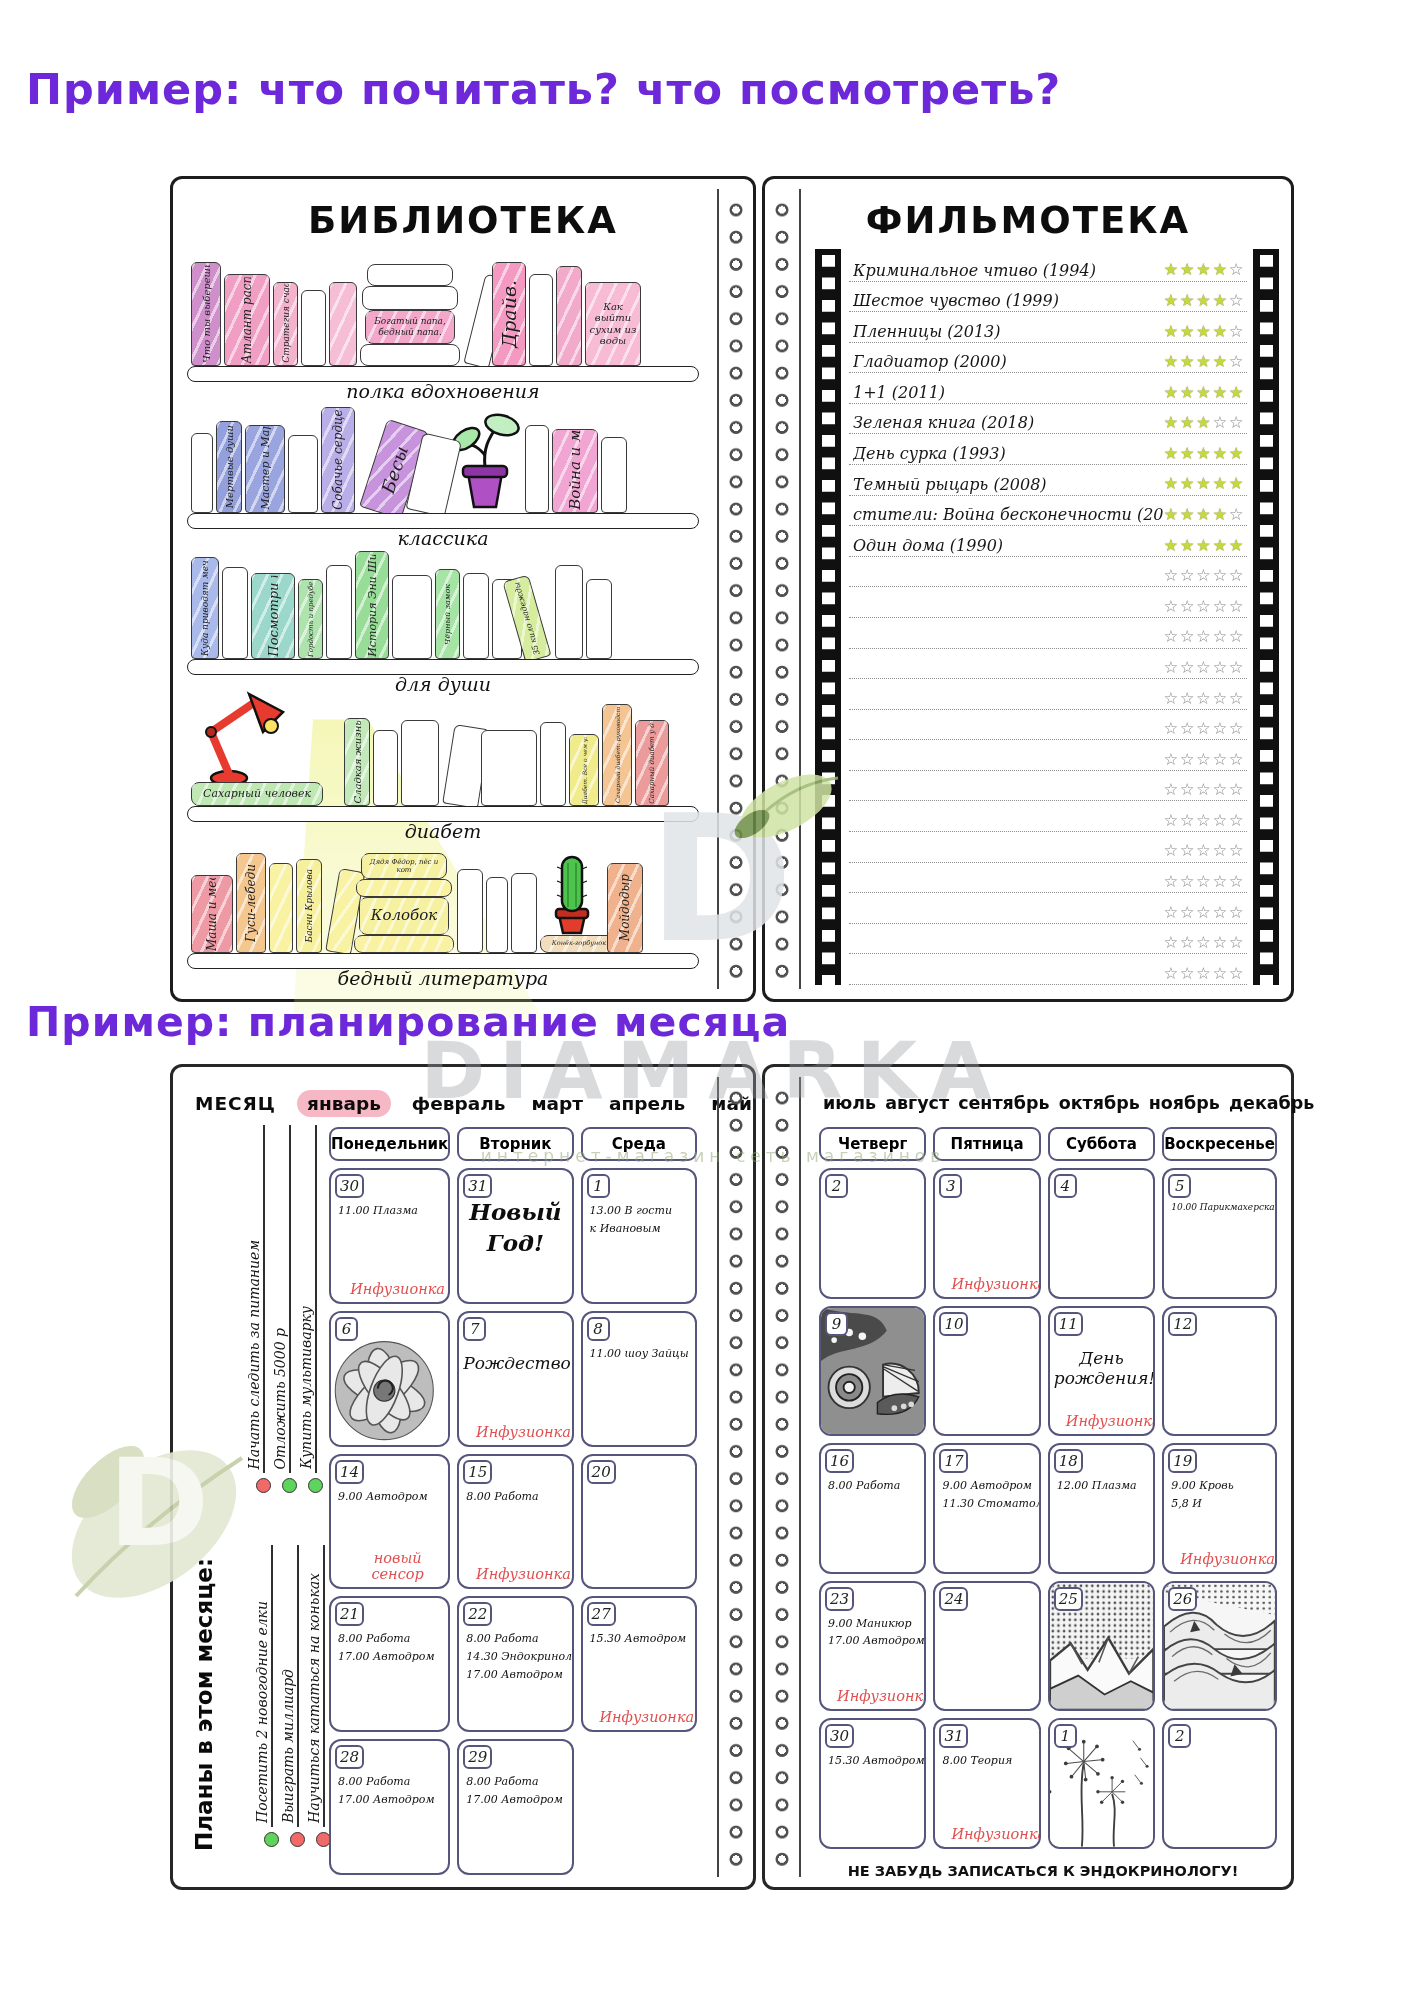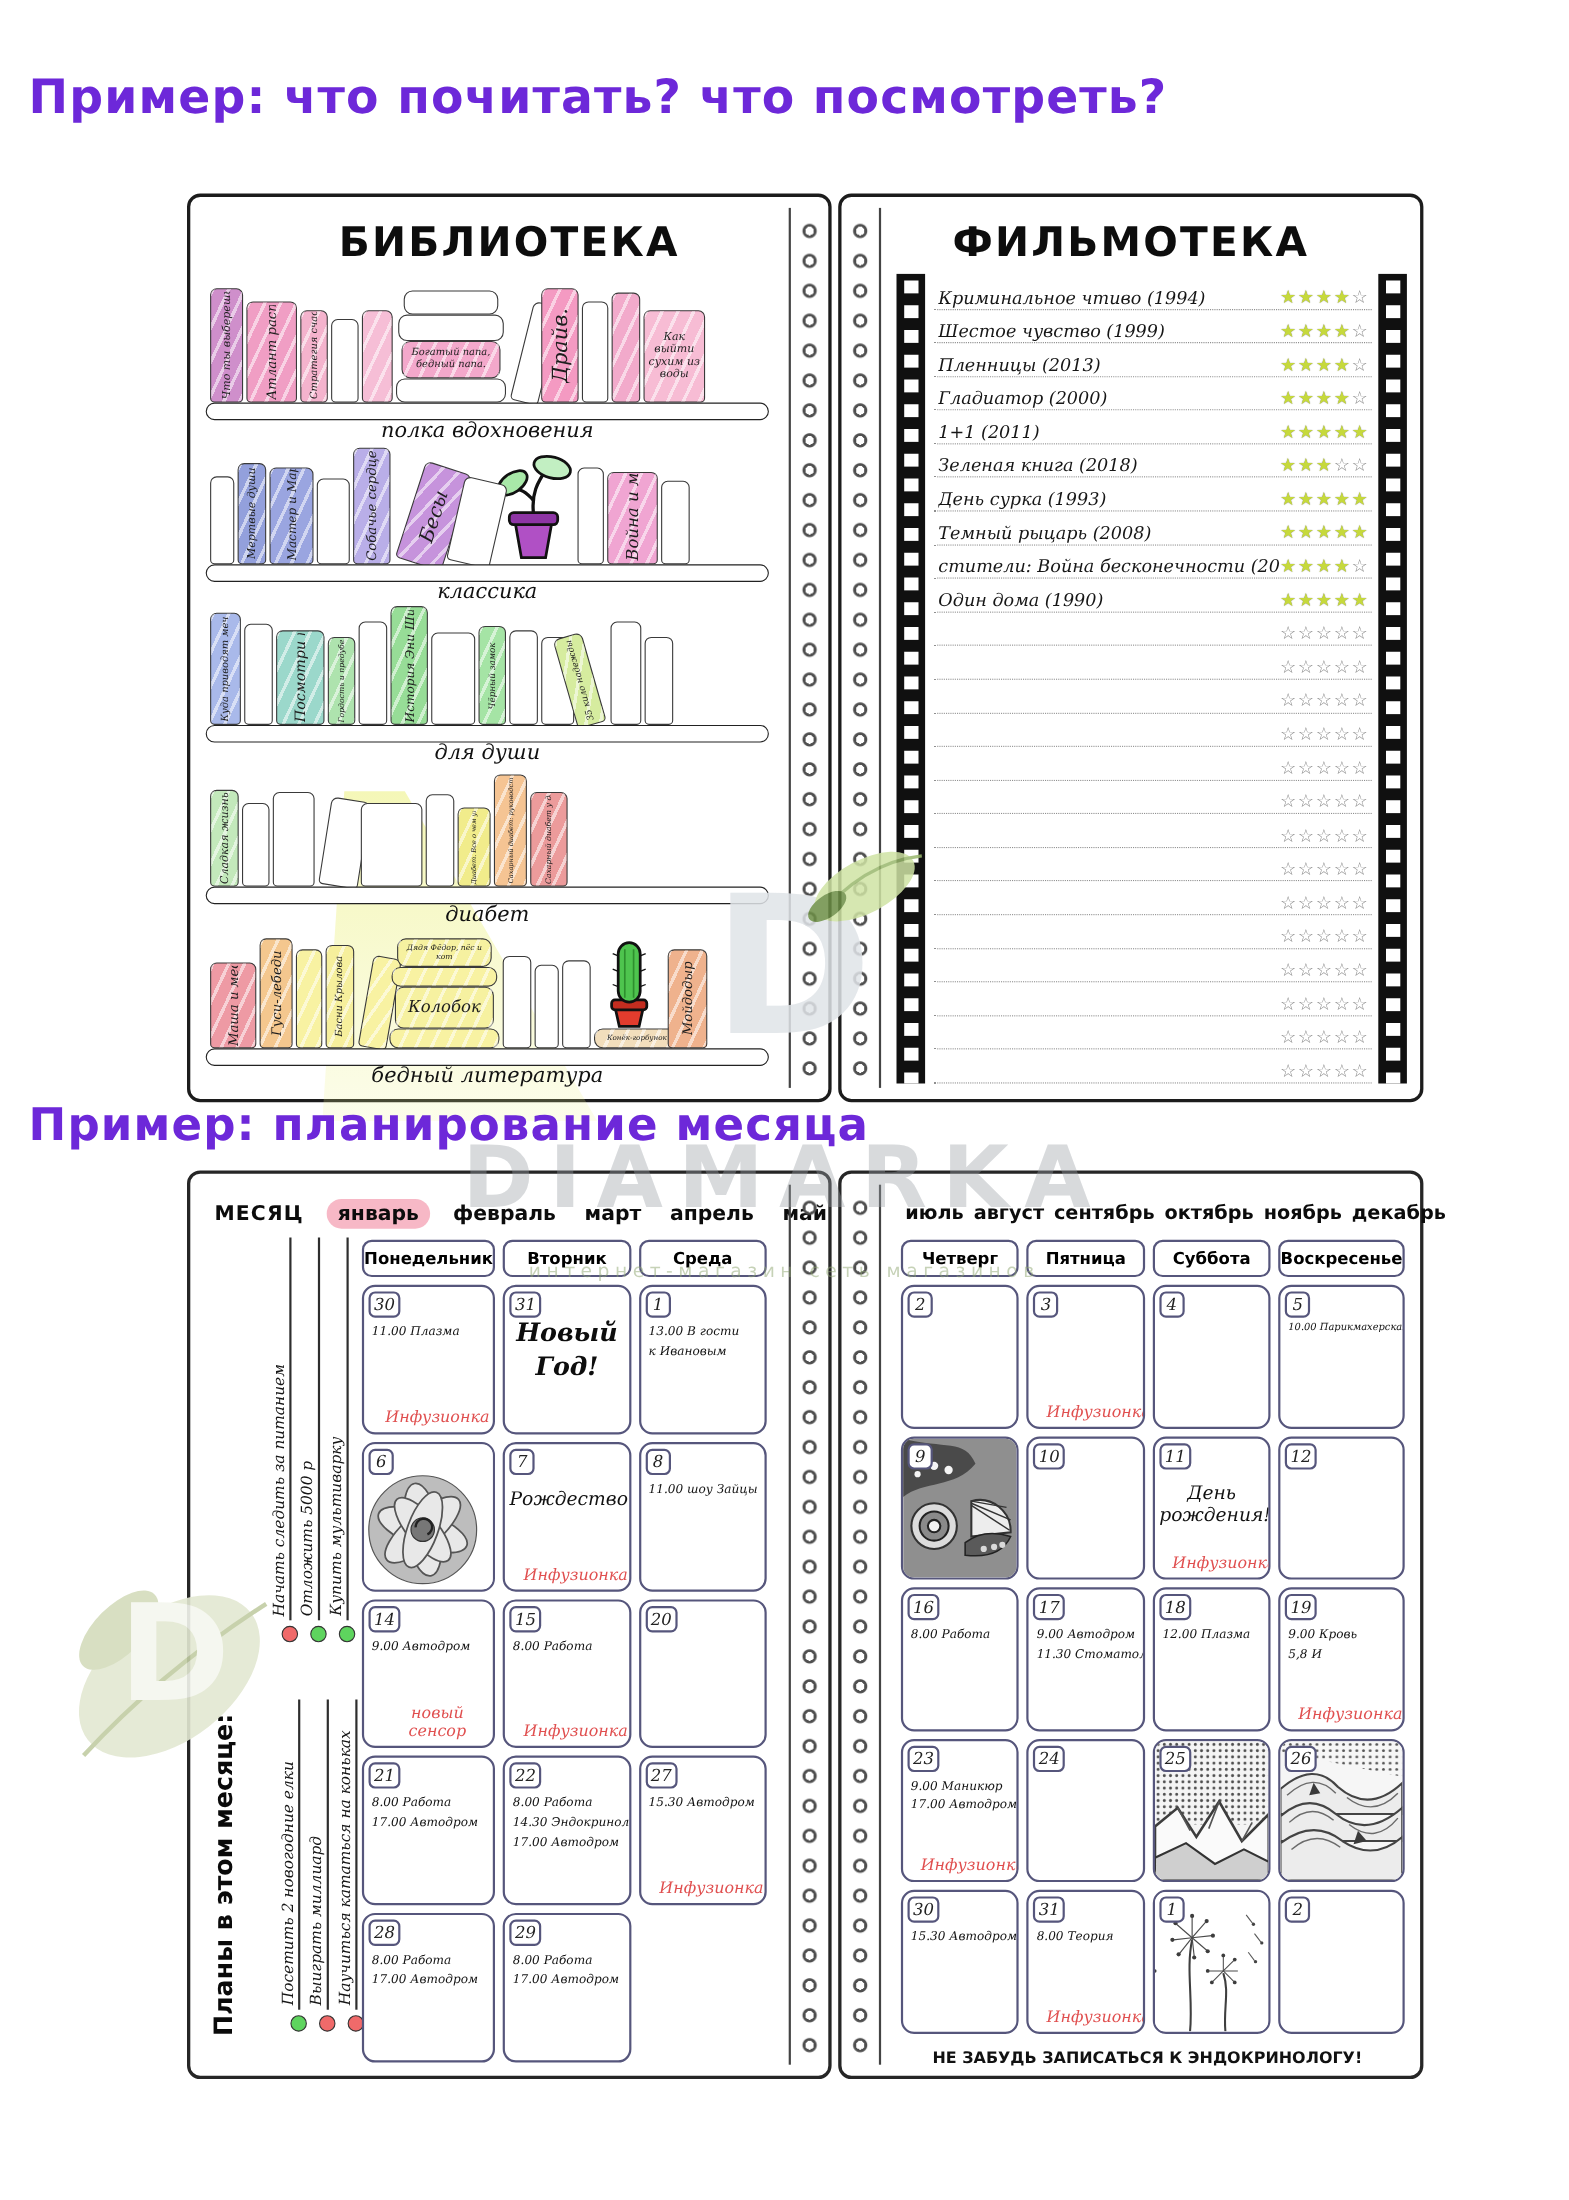--- a/index.html
+++ b/index.html
@@ -195,20 +195,33 @@
             </div>
             <div class="book plain" style="width: 28px; height: 94px; background: rgb(255, 255, 255);"></div>
             <div class="book plain" style="width: 26px; height: 80px; background: rgb(255, 255, 255);"></div>
           </div>
           <div class="plank"></div>
           <div class="shelf-label">для души</div>
         </div>
         <div class="shelf">
           <div class="beam"></div>
           <div class="books-row">
+            <div class="lampwrap">
+              <svg width="120" height="100" viewBox="0 0 120 100">
+                <ellipse cx="38" cy="92" rx="18" ry="7" fill="#e63b2e" stroke="#111" stroke-width="2.5"></ellipse>
+                <line x1="38" y1="88" x2="20" y2="46" stroke="#e63b2e" stroke-width="8" stroke-linecap="round"></line>
+                <line x1="20" y1="46" x2="64" y2="16" stroke="#e63b2e" stroke-width="8" stroke-linecap="round"></line>
+                <circle cx="20" cy="46" r="5" fill="#b52a1f" stroke="#111" stroke-width="2"></circle>
+                <path d="M58,8 L92,26 L72,46 Z" fill="#e63b2e" stroke="#111" stroke-width="2.5"></path>
+                <circle cx="80" cy="40" r="7" fill="#ffe264" stroke="#111" stroke-width="2"></circle>
+              </svg>
+              <div class="hbook lampbook" style="width: 132px; height: 24px; background: rgb(191, 232, 180);">
+                <span class="htext" style="font-size: 11px;">Сахарный человек</span>
+              </div>
+            </div>
             <div class="book" style="width: 26px; height: 88px; background: rgb(195, 233, 187);">
               <span class="vtext" style="font-size: 10px;">Сладкая жизнь</span>
             </div>
             <div class="book plain" style="width: 25px; height: 76px; background: rgb(255, 255, 255);"></div>
             <div class="book plain" style="width: 38px; height: 86px; background: rgb(255, 255, 255);"></div>
             <div class="book plain" style="width: 36px; height: 80px; background: rgb(255, 255, 255); transform: rotate(9deg); transform-origin: 50% 100%;"></div>
             <div class="book plain" style="width: 56px; height: 76px; background: rgb(255, 255, 255);"></div>
             <div class="book plain" style="width: 26px; height: 84px; background: rgb(255, 255, 255);"></div>
             <div class="book" style="width: 30px; height: 72px; background: rgb(241, 236, 139);">
               <span class="vtext" style="font-size: 6px;">Диабет. Все о чем умолчали врачи</span>

